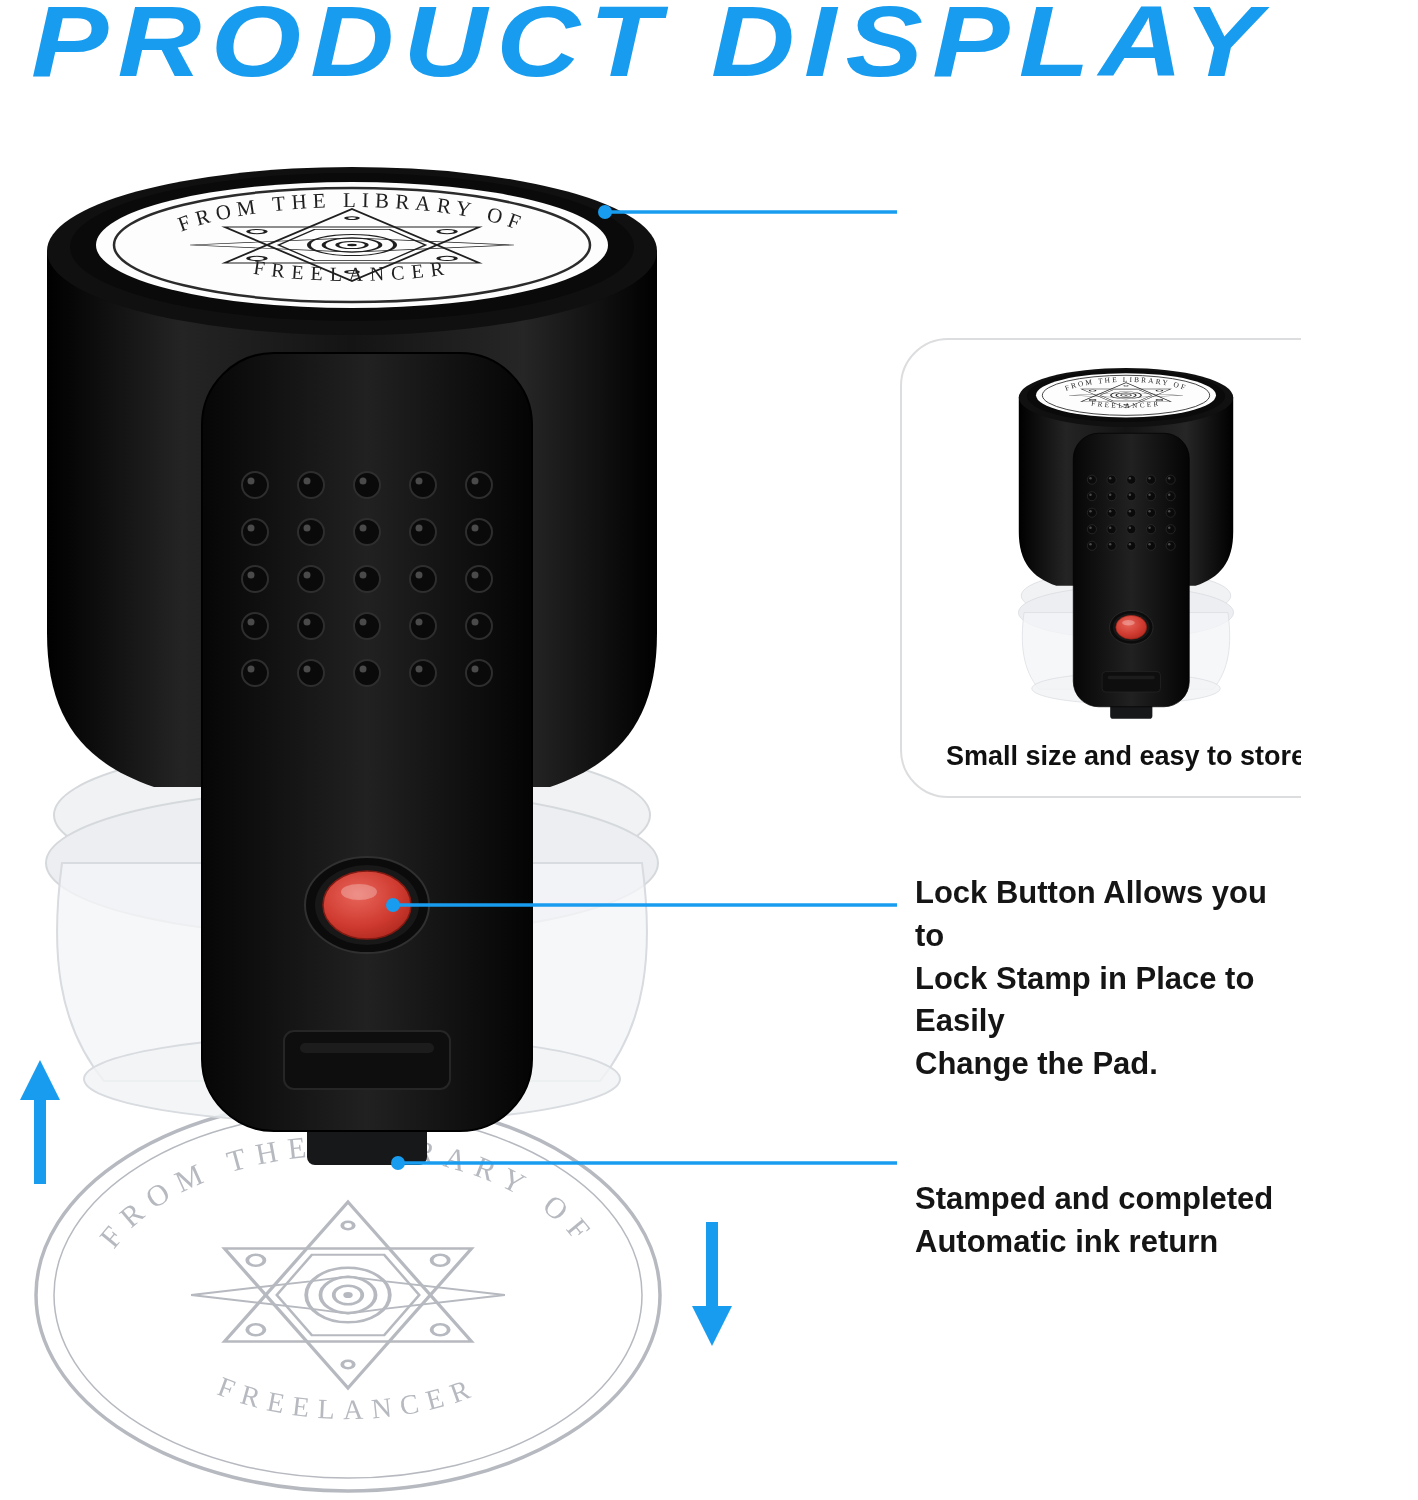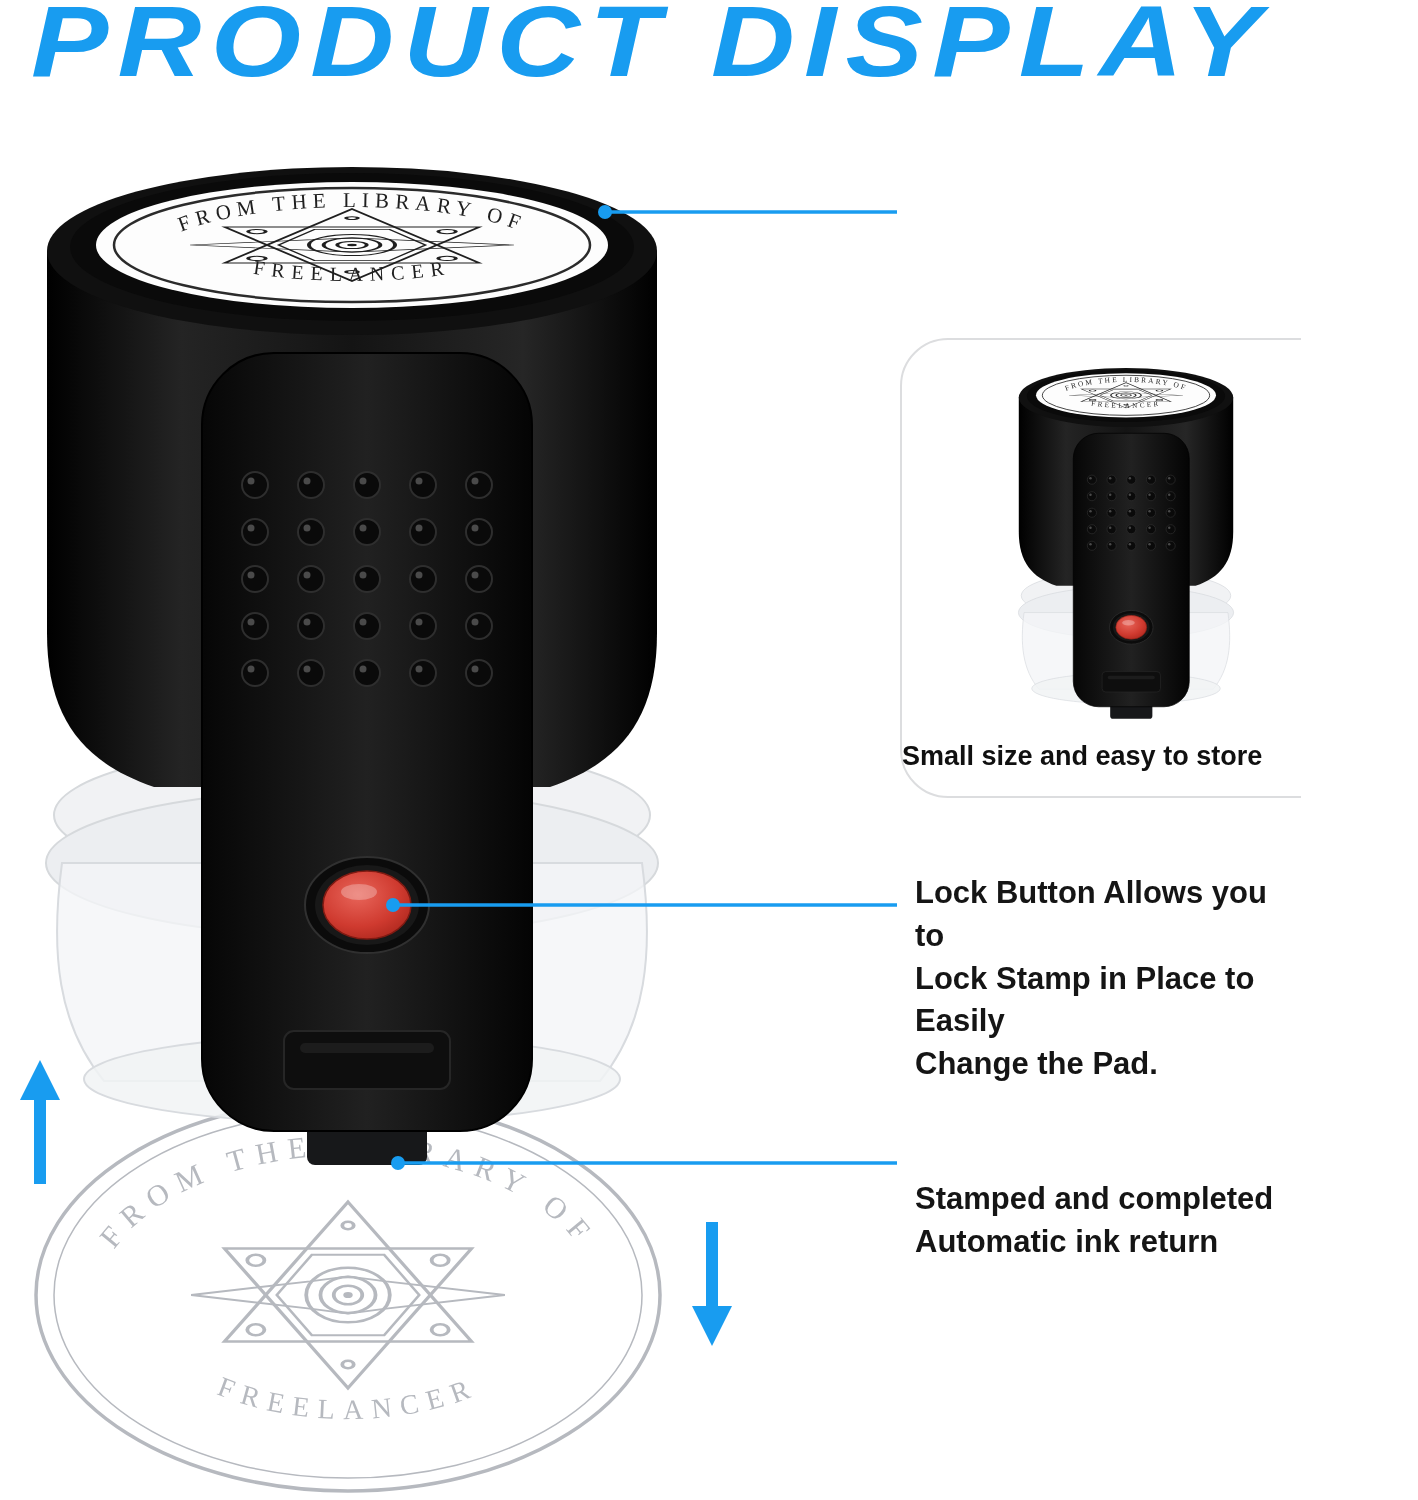--- a/index.html
+++ b/index.html
@@ -21,21 +21,21 @@
     position:absolute;left:915px;color:var(--ink);font-weight:bold;white-space:pre-line;
   }
   #ann-seal{top:188px;font-size:32px;line-height:1.28;}
   #ann-lock{top:872px;font-size:31px;line-height:1.38;}
   #ann-ink{top:1178px;font-size:31px;line-height:1.38;}
   .inset{
     position:absolute;left:900px;top:338px;width:448px;height:456px;
     background:#ffffff;border:2px solid #dcdddf;border-radius:48px;
   }
   .inset-stamp{position:absolute;top:26px;left:50%;transform:translateX(-50%);width:232px;height:356px;}
-  .inset-caption{position:absolute;bottom:24px;left:0;width:100%;font-size:27px;font-weight:bold;color:#101010;}
+  .inset-caption{position:absolute;bottom:24px;left:0;width:100%;text-align:center;font-size:27px;font-weight:bold;color:#101010;}
 </style>
 </head>
 <body>
 
 <div class="page">
 
   <svg width="0" height="0" style="position:absolute" aria-hidden="true">
     <defs>
       <linearGradient id="capGrad" x1="0" y1="0" x2="1" y2="0">
         <stop offset="0" stop-color="#000000"></stop>

